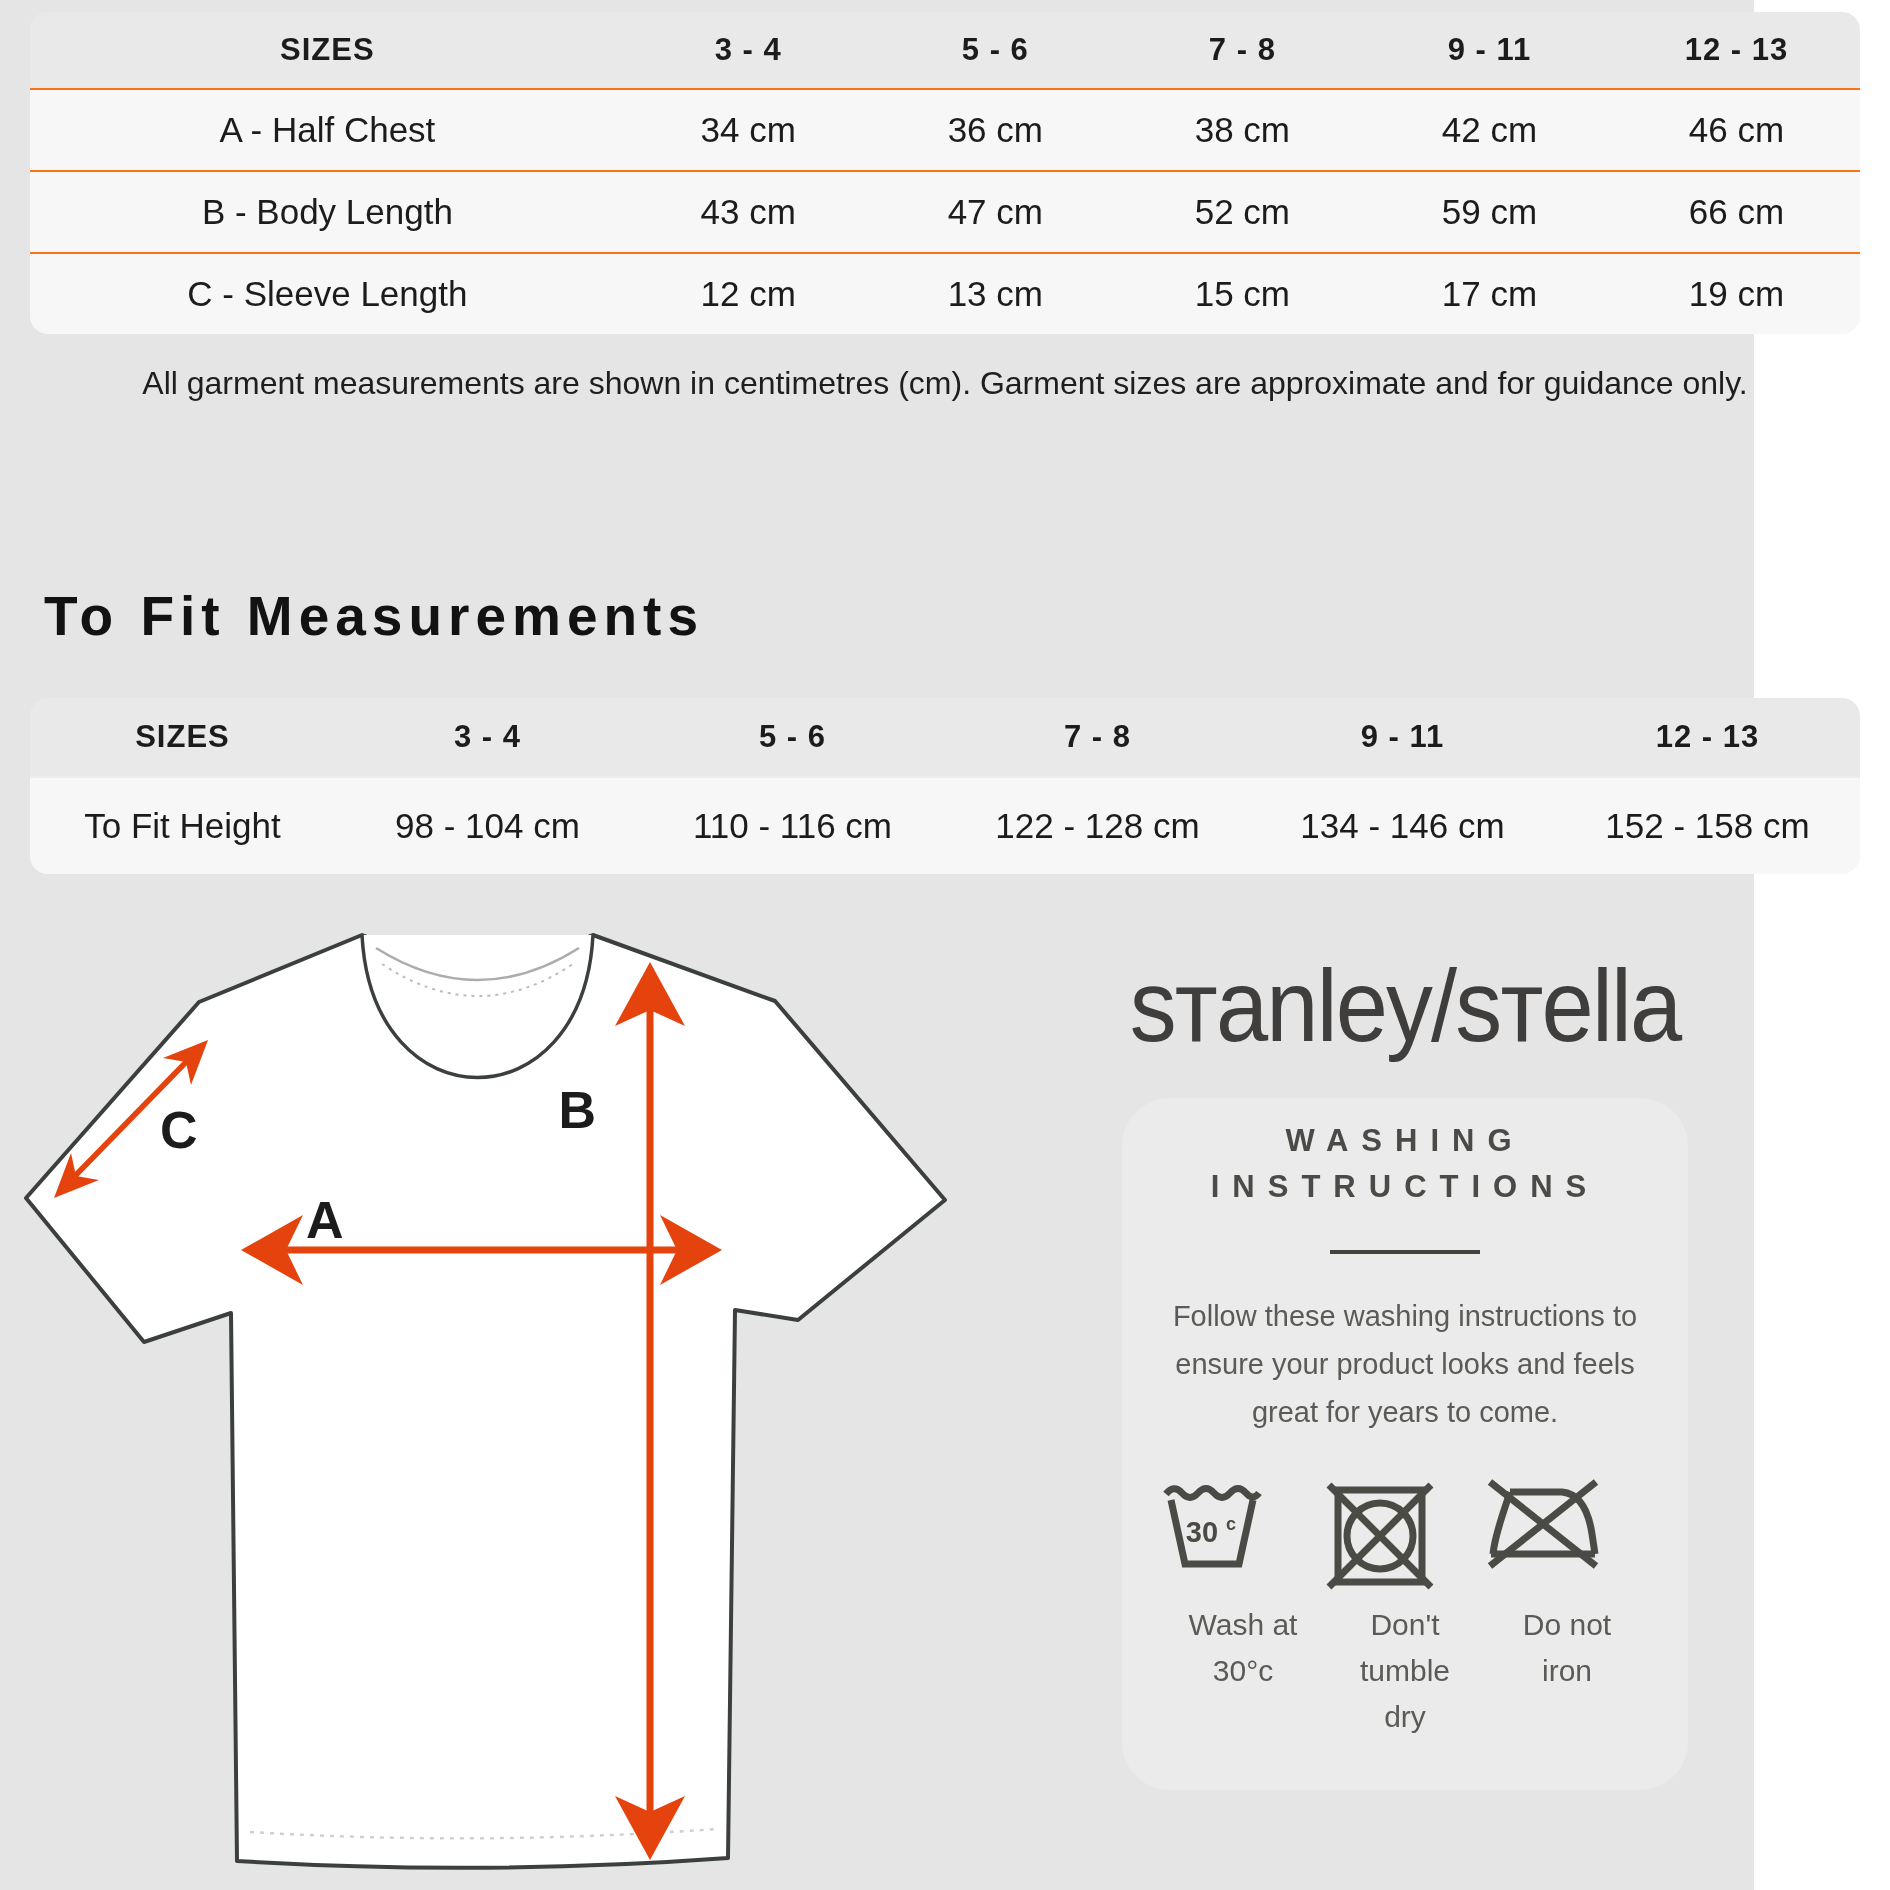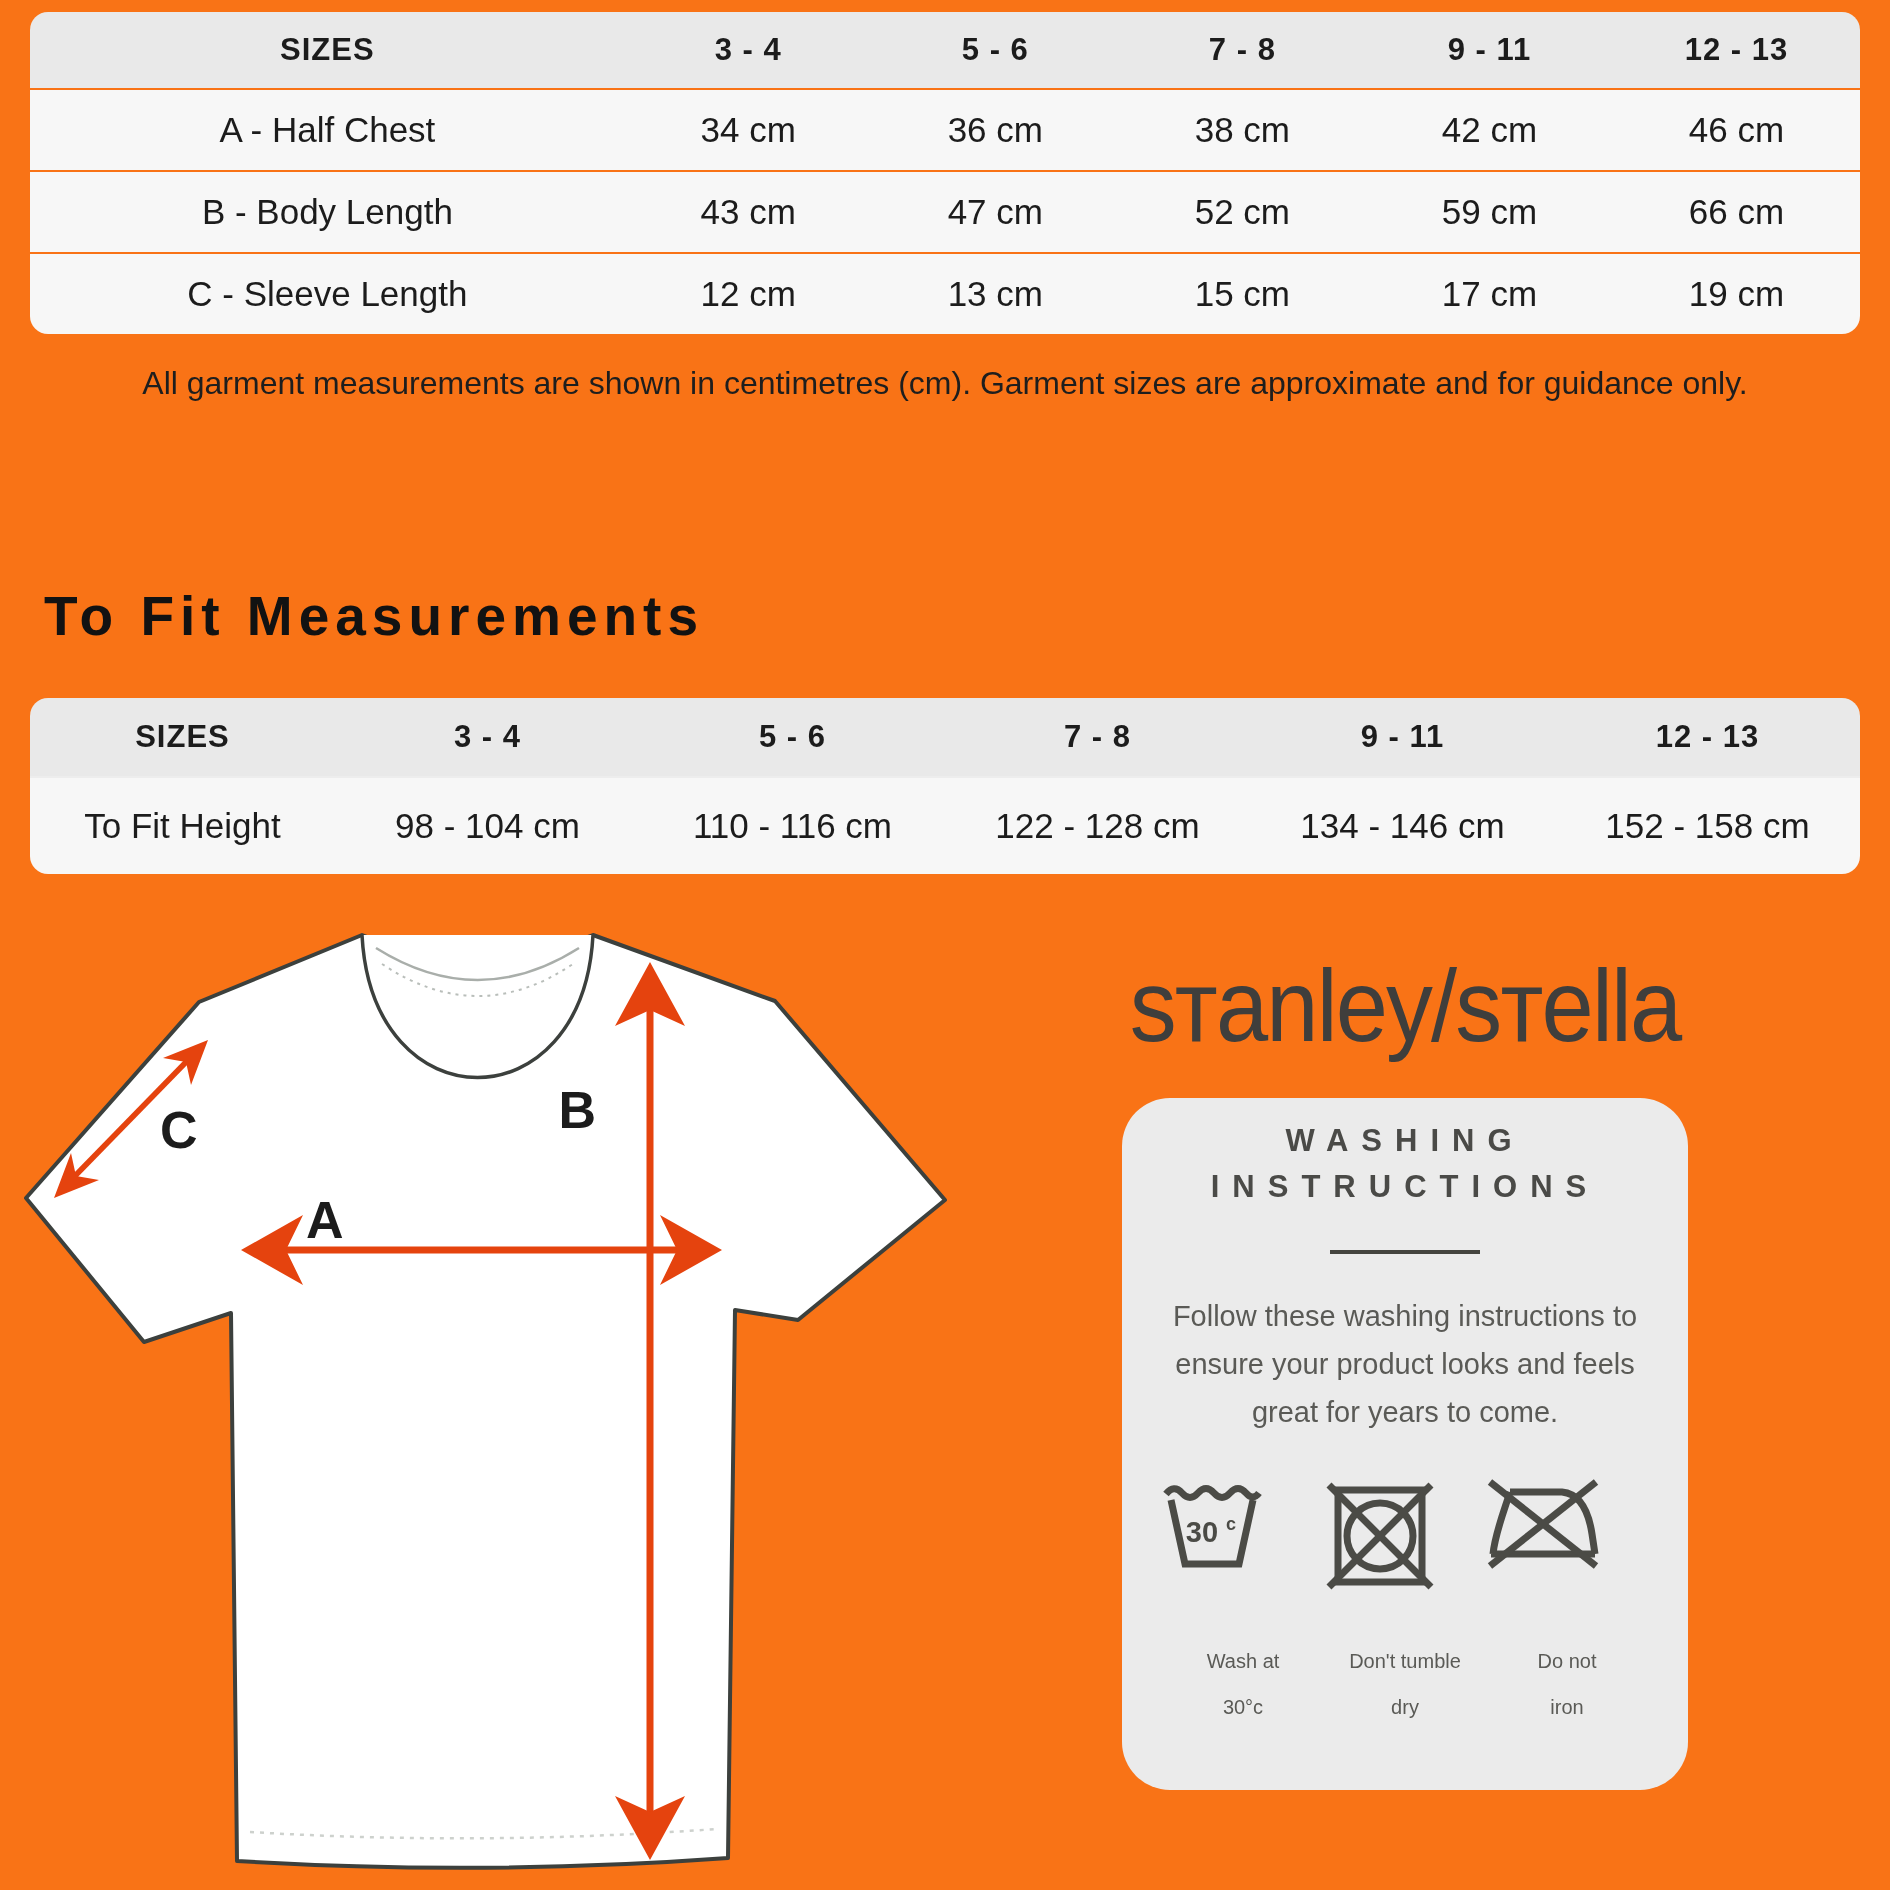--- a/index.html
+++ b/index.html
@@ -1,21 +1,21 @@
 <!DOCTYPE html>
 <html><head>
 <meta charset="utf-8">
 <style>
   html,body{margin:0;padding:0;}
   body{
     width:1890px;height:1890px;background:#ffffff;
     font-family:"Liberation Sans", sans-serif;
     color:#1c1c1c; overflow:hidden;
   }
-  .page{position:relative;width:1890px;height:1890px;background:#f97316;}
+  .page{position:relative;width:1754px;height:1890px;background:#e5e5e5;}
 
   
   .tbl{position:absolute;left:30px;width:1830px;border-radius:18px;overflow:hidden;}
   .tr{display:flex;align-items:center;background:#f7f7f7;}
   .tr.head{background:#e9e9e9;}
   .tbl1{top:12px;}
   .tbl1 .tr.head{height:76px;}
   .tbl1 .tr.data{height:80px;border-top:2px solid #f97316;}
   .tbl2{top:698px;}
   .tbl2 .tr.head{height:78px;}
@@ -54,21 +54,21 @@
   .card-title{margin-top:20px;text-align:center;font-size:31px;line-height:46px;
     font-weight:600;letter-spacing:13px;color:#4a4a47;}
   .divider{width:150px;height:4px;background:#44443f;margin:40px auto 0;}
   .card-body{
     width:500px;margin:38px auto 0;text-align:center;
     font-size:29px;line-height:48px;color:#5a5a56;
   }
   .icons{display:flex;justify-content:space-between;margin:40px 40px 0;height:122px;align-items:flex-start;}
   .icon-col{width:178px;display:flex;justify-content:flex-start;}
   .icon-labels{display:flex;justify-content:space-between;margin:4px 40px 0;}
-  .icon-label{width:178px;text-align:center;font-size:20px;line-height:46px;color:#5a5a56;margin-top:36px;}
+  .icon-label{width:178px;text-align:center;font-size:30px;line-height:46px;color:#5a5a56;}
   .wicon{stroke:#4b4b46;fill:none;stroke-width:7;}
 </style>
 </head>
 <body>
 
 <div class="page">
 
   <div class="tbl tbl1">
     <div class="tr head">
       <div class="c c0">SIZES</div>

